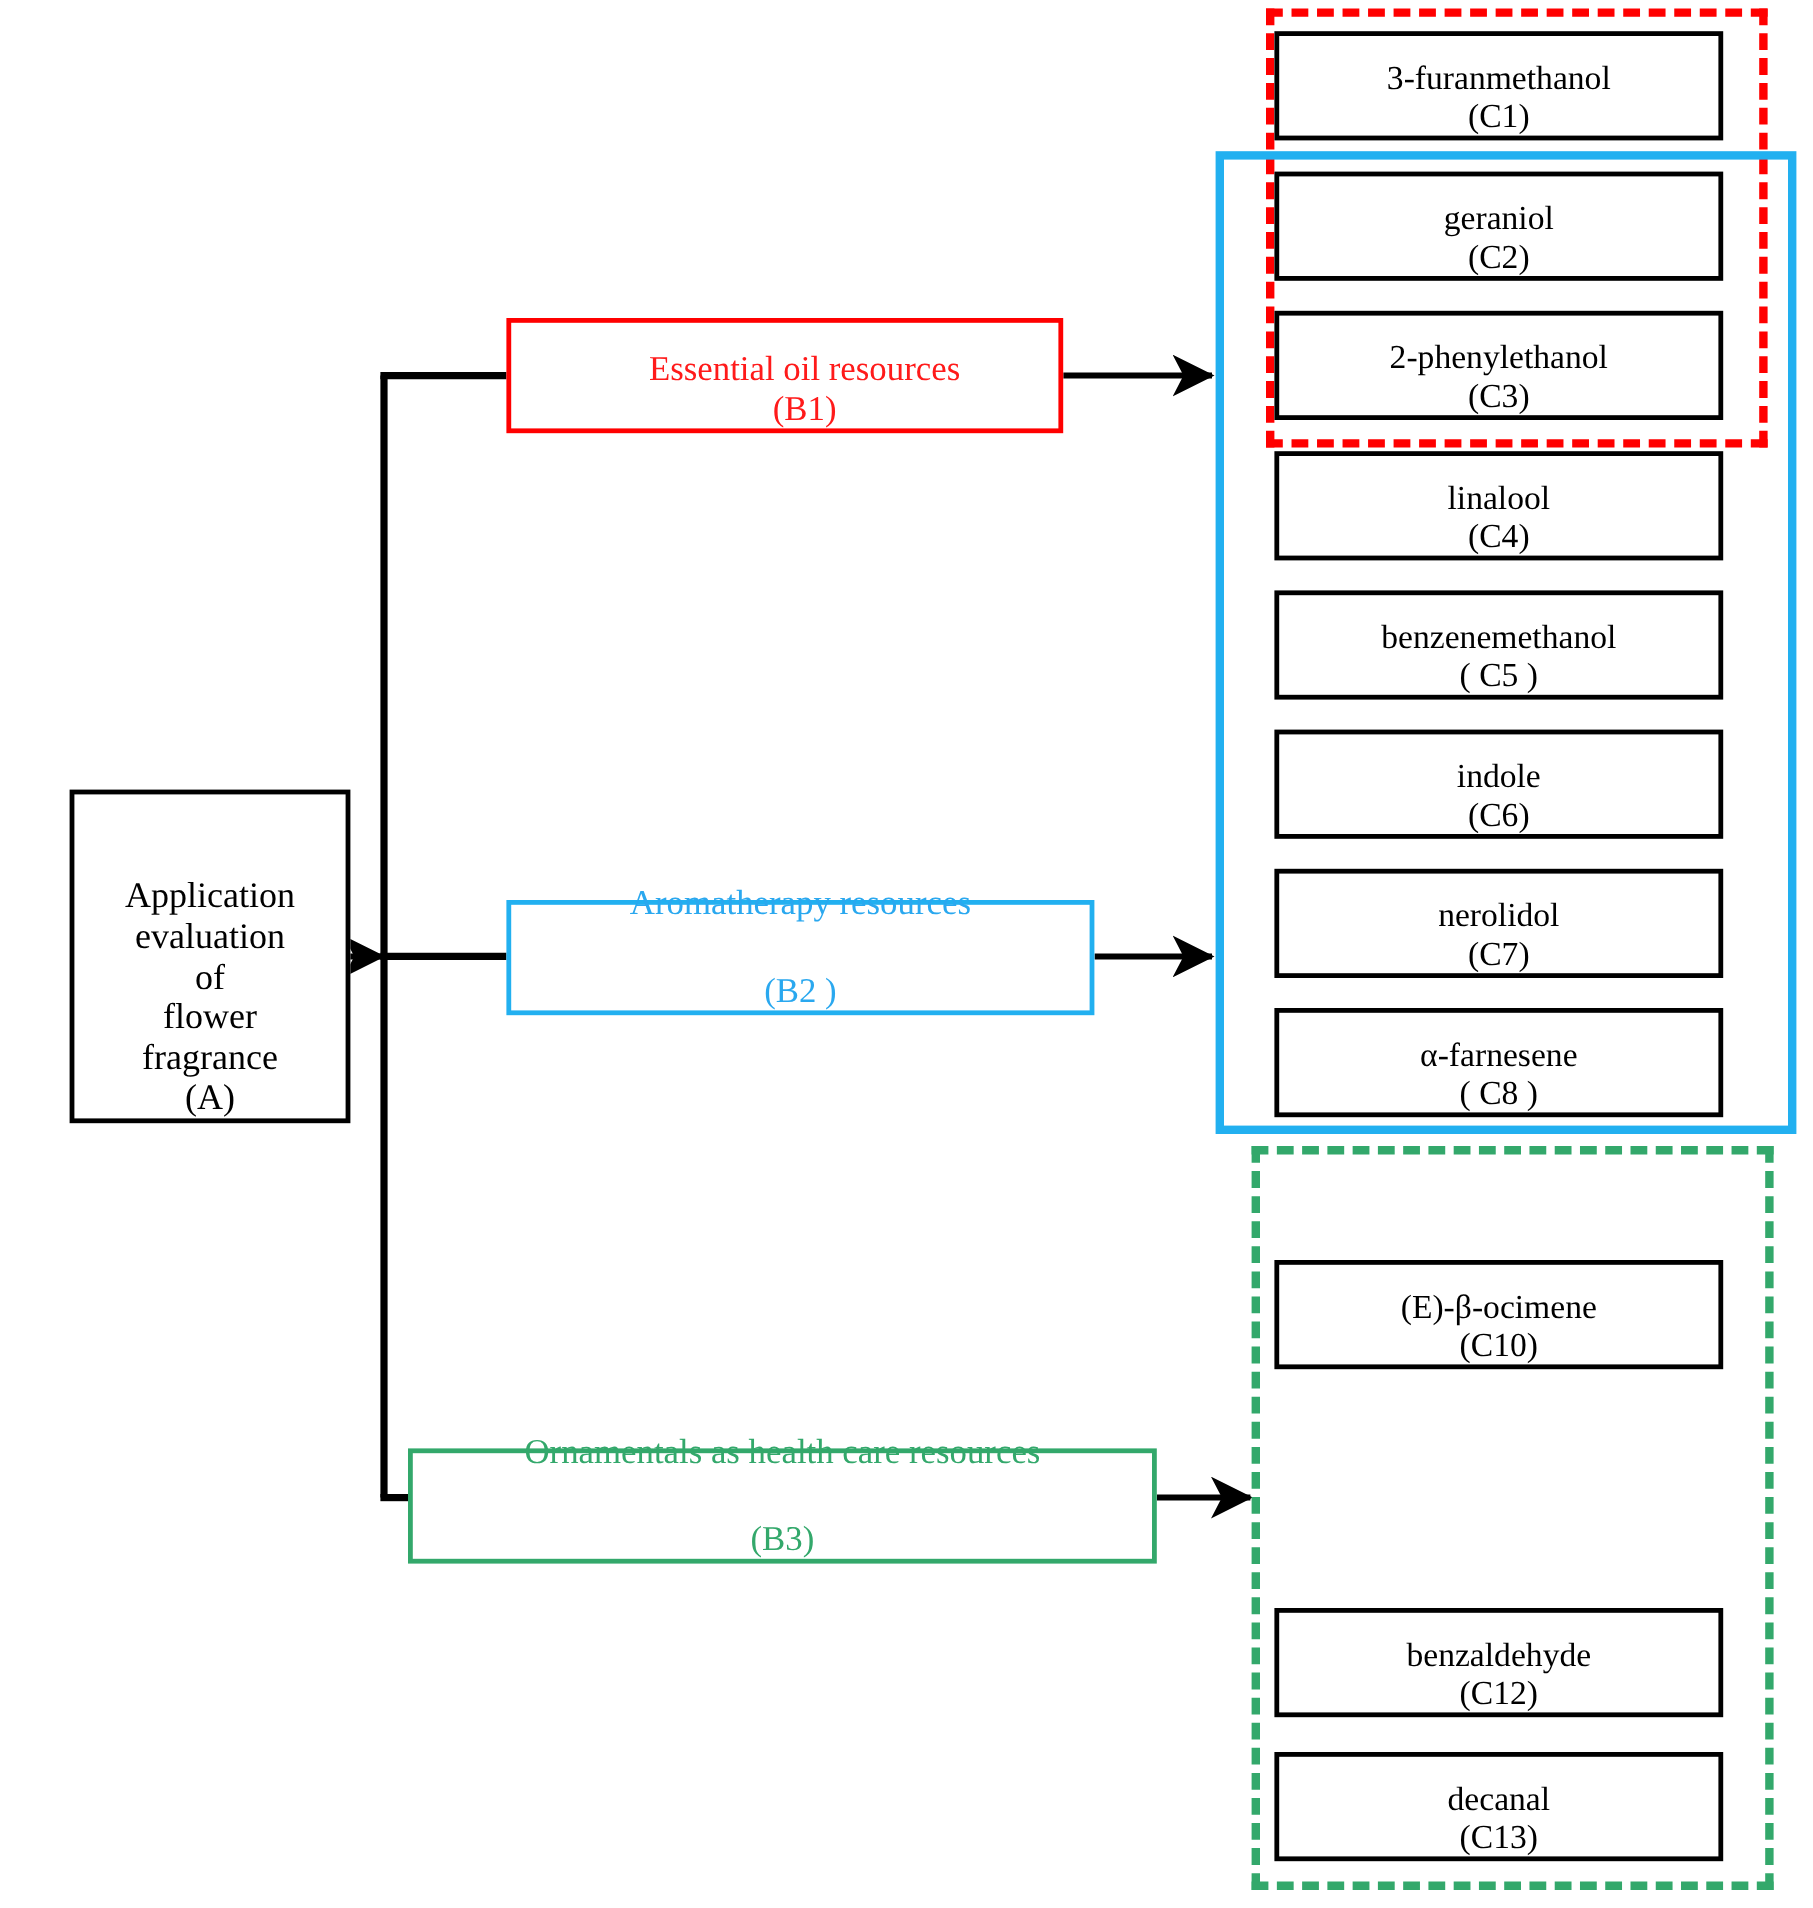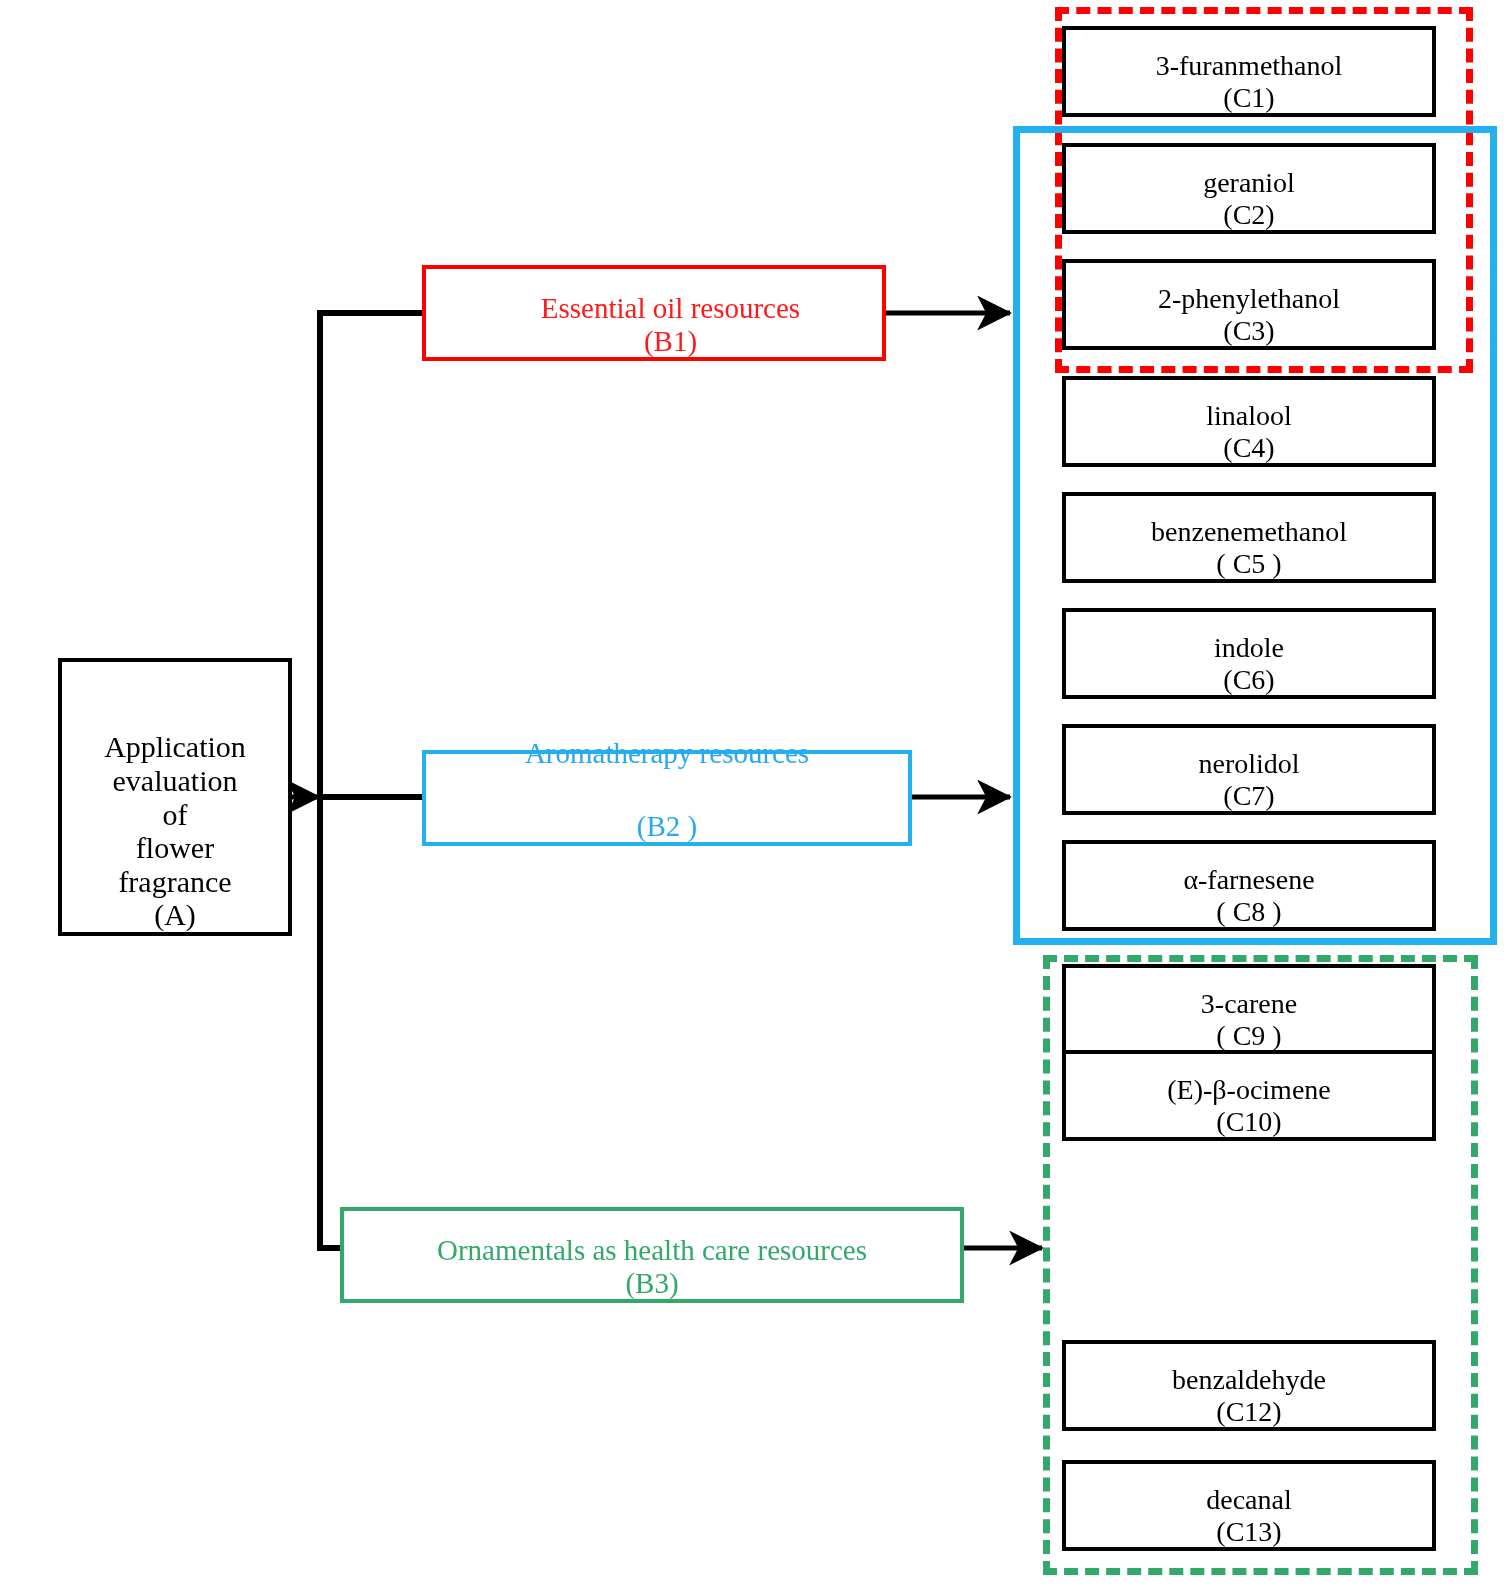--- a/index.html
+++ b/index.html
@@ -11,21 +11,21 @@
   .node .ln{display:block;white-space:nowrap;}
 
   
   #node-a{left:14px;top:658px;width:234px;height:278px;border:4px solid #000000;
           color:#000000;font-size:30px;margin-left:44px;}
 
   
   .bnode{height:96px;font-size:29px;}
   #node-b1{left:422px;top:265px;width:464px;border:4px solid #ff0000;color:#ff1a1a;padding-left:33px;}
   #node-b2{left:422px;top:750px;width:490px;border:4px solid #22b0f0;color:#2aa8ef;gap:40px;}
-  #node-b3{left:340px;top:1207px;width:624px;border:4px solid #33a86b;color:#33a86b;}
+  #node-b3{left:340px;top:1207px;width:624px;border:4px solid #33a86b;color:#33a86b;gap:40px;}
 
   
   .cnode{left:1062px;width:374px;height:91px;border:4px solid #000000;
          color:#000000;font-size:28px;}
 
   
   .frame{position:absolute;box-sizing:border-box;background:transparent;}
   #frame-red{left:1055px;top:7px;width:418px;height:366px;
              border:7px dashed #ff0000;}
   #frame-cyan{left:1013px;top:126px;width:484px;height:819px;
@@ -116,24 +116,20 @@
     <span class="ln">(C6)</span>
   </div>
   <div class="node cnode" style="top:724px">
     <span class="ln">nerolidol</span>
     <span class="ln">(C7)</span>
   </div>
   <div class="node cnode" style="top:840px">
     <span class="ln">α-farnesene</span>
     <span class="ln">( C8 )</span>
   </div>
-  <div class="node cnode" style="top:964px">
-    <span class="ln">3-carene</span>
-    <span class="ln">( C9 )</span>
-  </div>
   <div class="node cnode" style="top:1050px">
     <span class="ln">(E)-β-ocimene</span>
     <span class="ln">(C10)</span>
   </div>
   <div class="node cnode" style="top:1340px">
     <span class="ln">benzaldehyde</span>
     <span class="ln">(C12)</span>
   </div>
   <div class="node cnode" style="top:1460px">
     <span class="ln">decanal</span>

